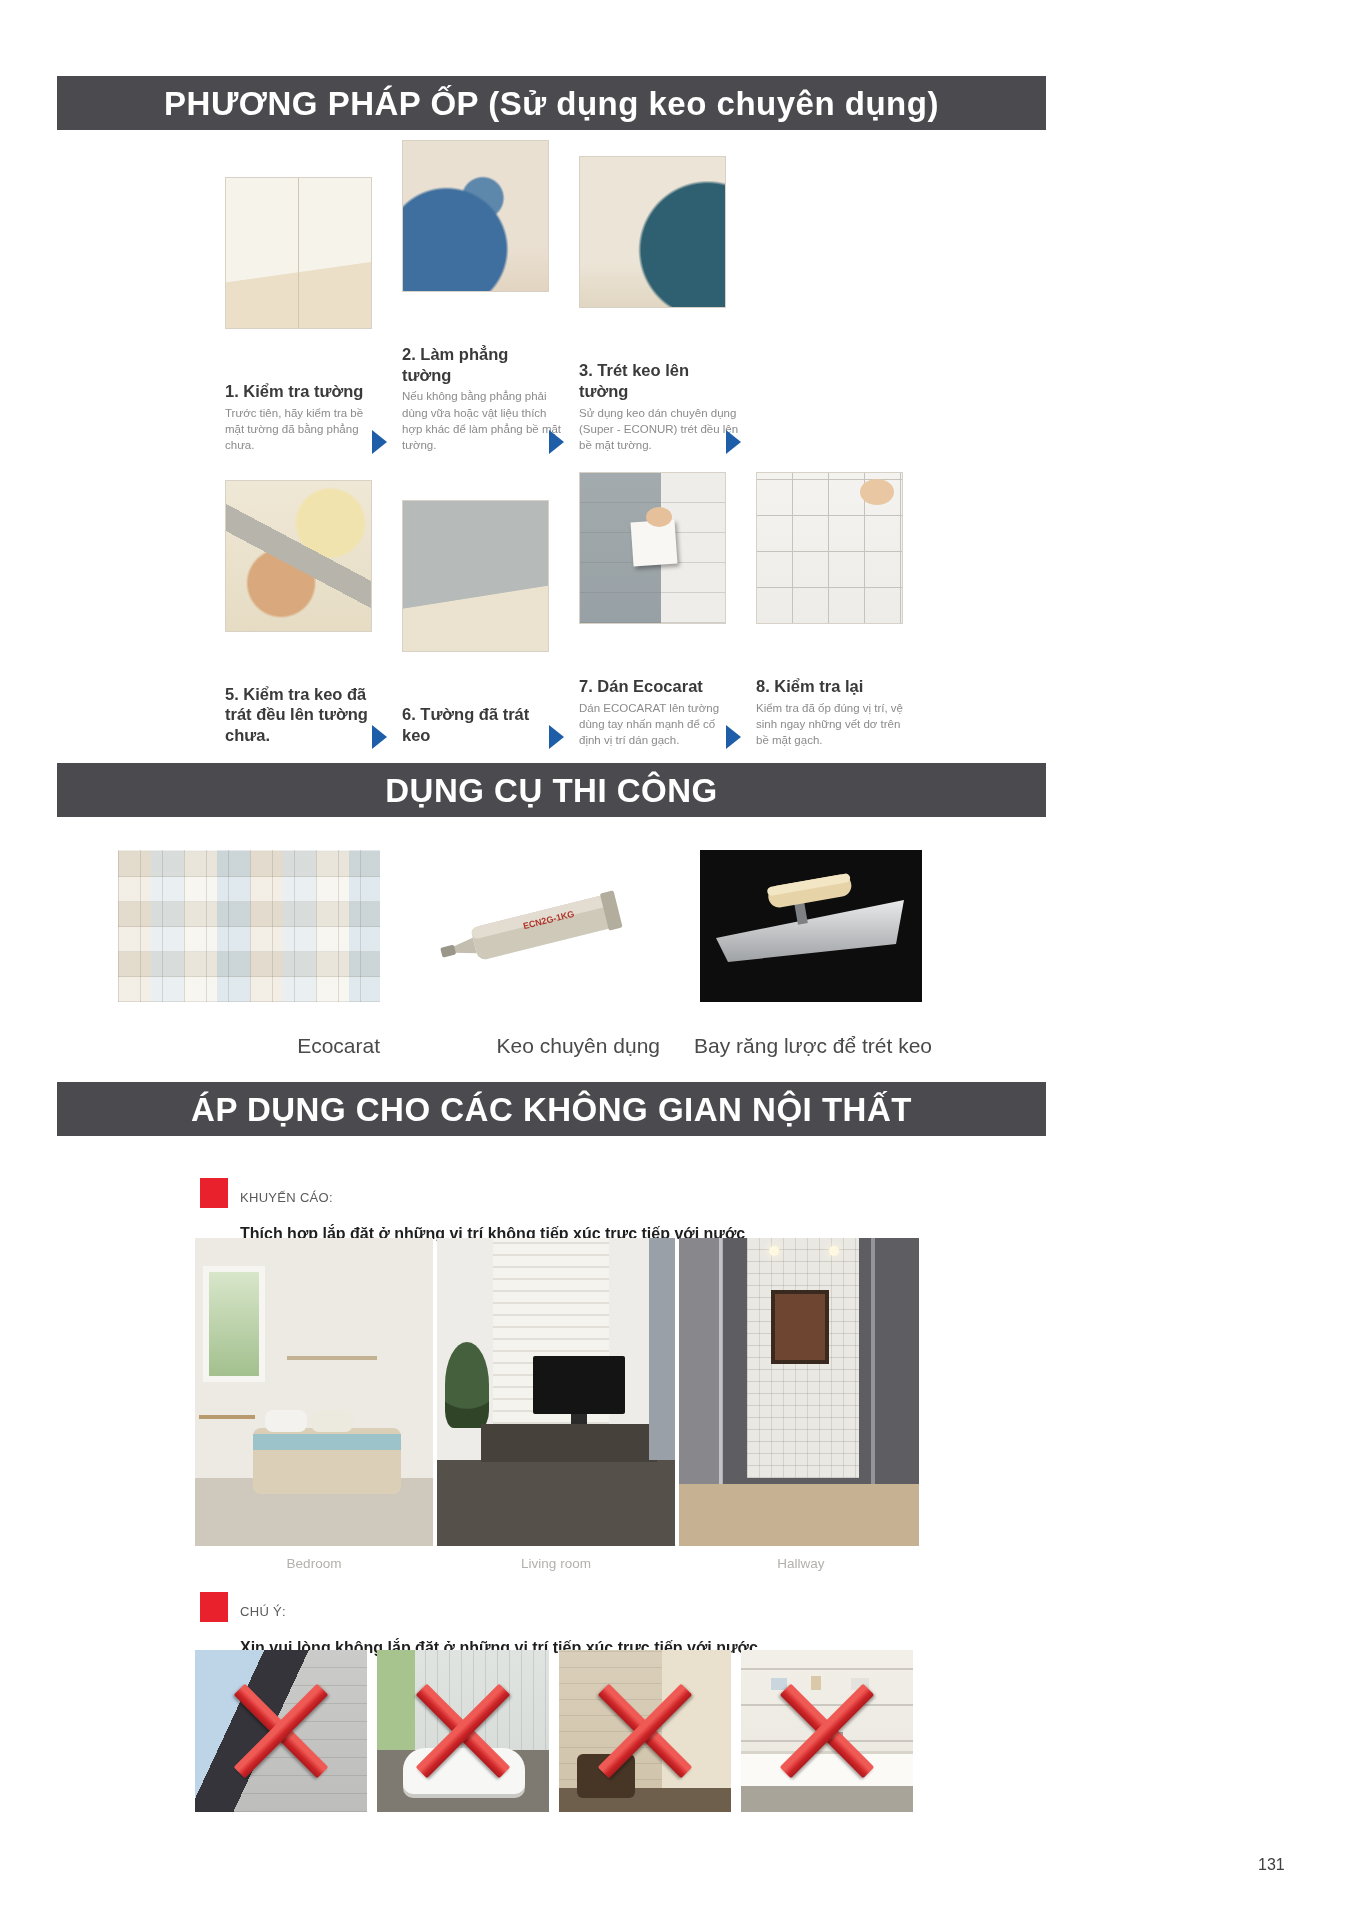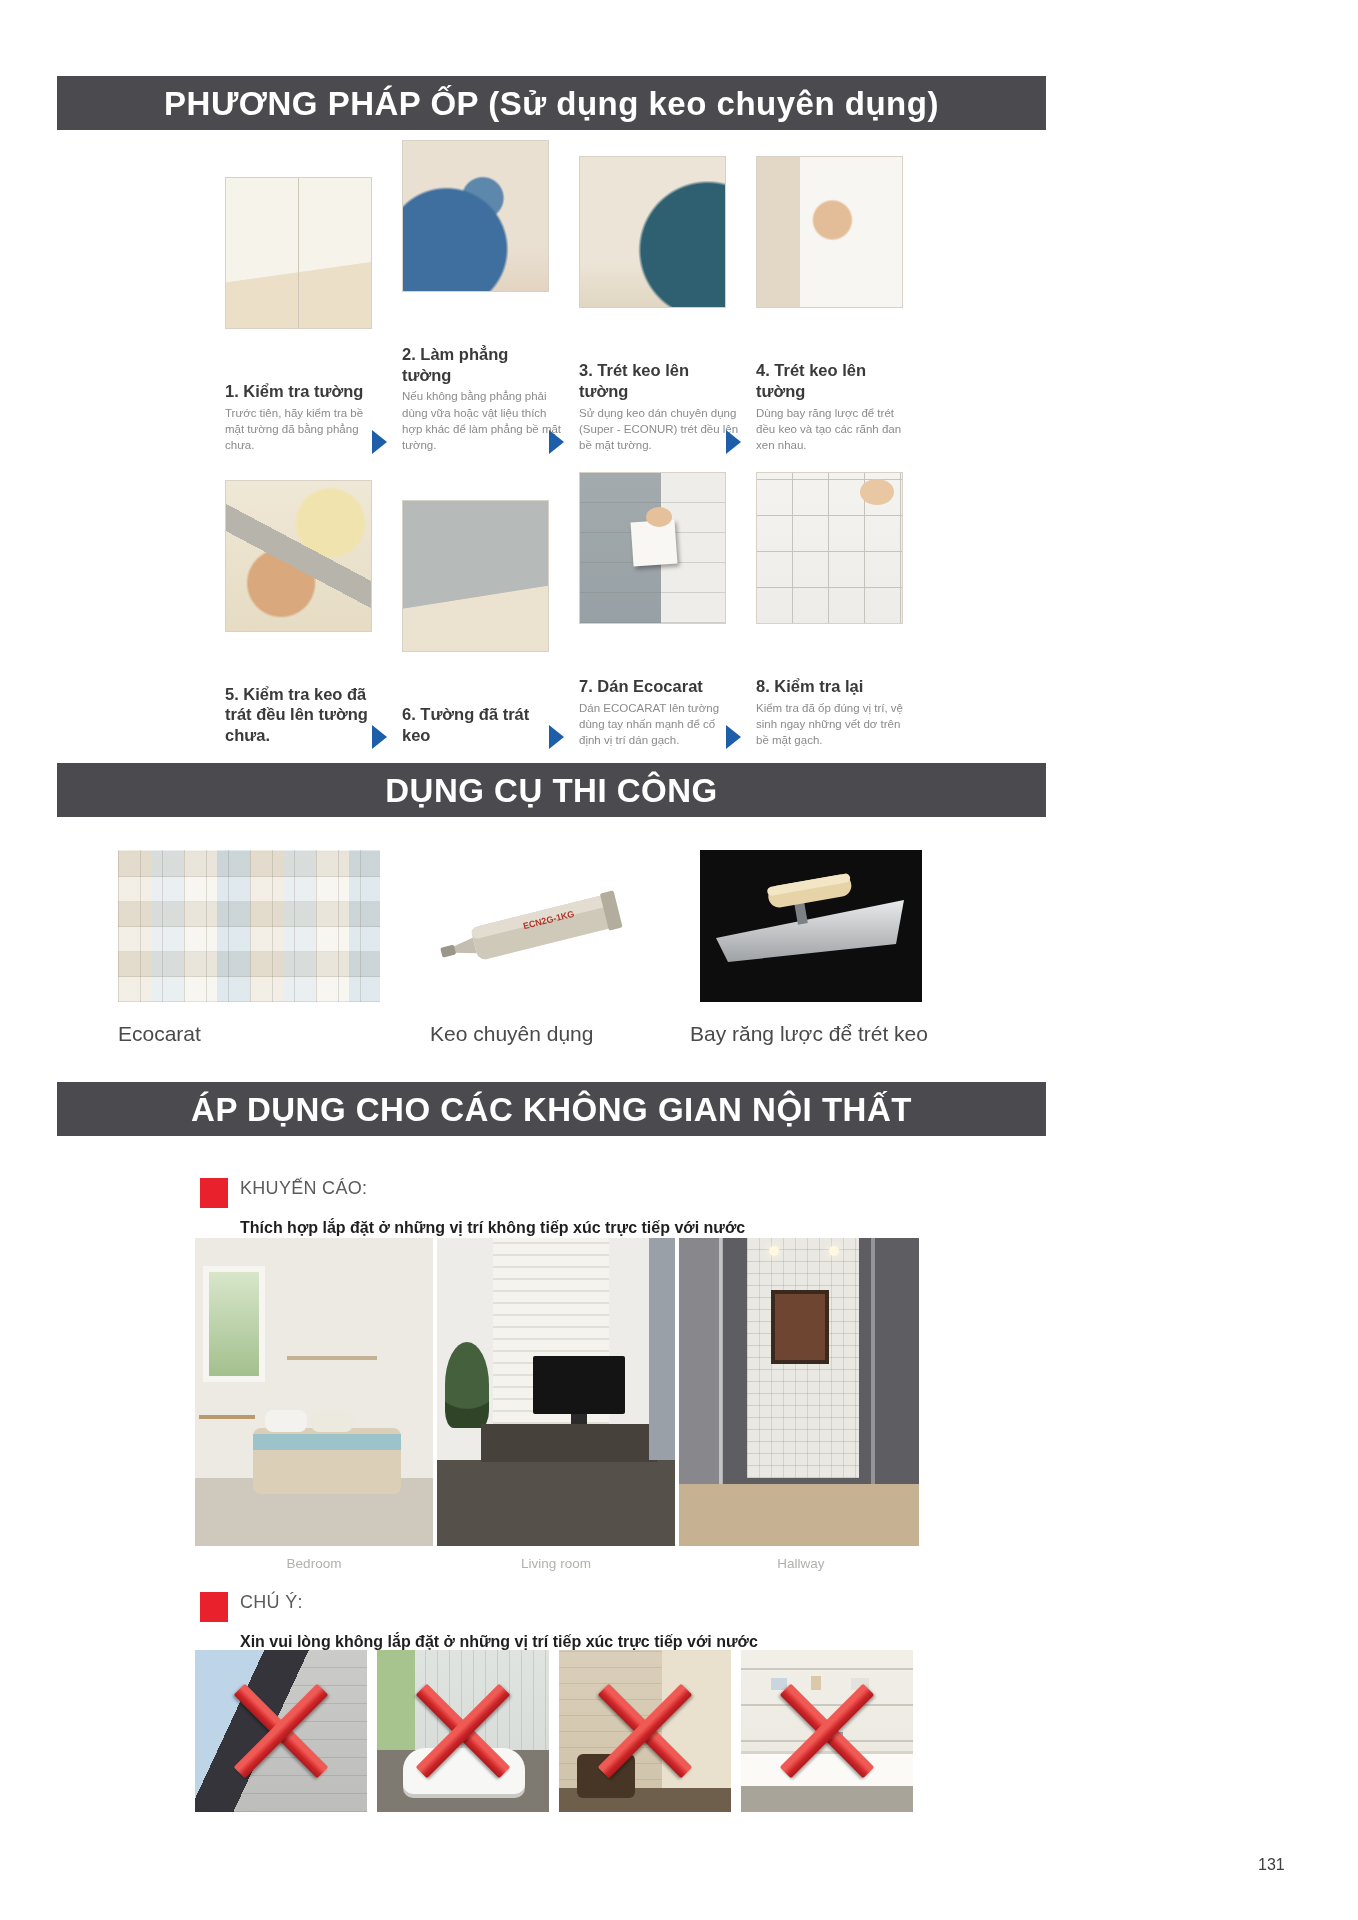--- a/index.html
+++ b/index.html
@@ -60,26 +60,26 @@
         background:#e8c7a2;}
 
   
   .tool-box{position:absolute;overflow:hidden;}
   .tile-ecocarat{background:
       repeating-linear-gradient(90deg, rgba(120,110,95,0.22) 0 1px, rgba(0,0,0,0) 1px 22px),
       repeating-linear-gradient(0deg, rgba(120,110,95,0.16) 0 1px, rgba(0,0,0,0) 1px 25px),
       repeating-linear-gradient(0deg, rgba(255,255,255,0.35) 0 25px, rgba(190,180,160,0.20) 25px 50px),
       repeating-linear-gradient(90deg, #ece5d8 0 33px, #dfe7ea 33px 66px, #f4f1e9 66px 99px, #cfdde4 99px 132px);}
   .trowel-box{background:#0d0d0d;}
-  .tool-label{position:absolute;font-size:21px;color:#4a4a4a;text-align:left;}
+  .tool-label{position:absolute;font-size:21px;color:#4a4a4a;text-align:right;margin-top:12px;}
 
   
   .note{position:absolute;display:flex;align-items:flex-start;}
   .note-square{width:28px;height:30px;background:#e8212d;margin-right:12px;flex:0 0 28px;}
-  .note-label{font-size:18px;color:#5a5a5a;letter-spacing:0.3px;}
+  .note-label{font-size:13px;color:#5a5a5a;letter-spacing:0.3px;margin-top:12px;}
   .note-text{font-size:16px;font-weight:bold;color:#1f1f1f;margin-top:20px;}
 
   .room-photo{position:absolute;top:1238px;width:238px;height:308px;overflow:hidden;}
   .room-label{position:absolute;top:1556px;width:238px;text-align:center;
               font-size:13.5px;color:#b3b1ac;}
 
   
   .room-bedroom{background:linear-gradient(180deg, #edeae4 0 78%, #cfc9bd 78%);}
   .room-bedroom .win{position:absolute;left:8px;top:28px;width:62px;height:116px;
         background:linear-gradient(180deg,#d8e6ca,#a3c08e);border:6px solid #f6f5f2;box-sizing:border-box;}
@@ -191,27 +191,20 @@
     </div>
     <div class="arrow"></div>
     <div class="step-col">
       <div class="step-photo ph3"></div>
       <div class="step-caption">
         <div class="step-title">3. Trét keo lên tường</div>
         <div class="step-desc">Sử dụng keo dán chuyên dụng (Super - ECONUR) trét đều lên bề mặt tường.</div>
       </div>
     </div>
     <div class="arrow"></div>
-    <div class="step-col">
-      <div class="step-photo ph4"></div>
-      <div class="step-caption">
-        <div class="step-title">4. Trét keo lên tường</div>
-        <div class="step-desc">Dùng bay răng lược để trét đều keo và tạo các rãnh đan xen nhau.</div>
-      </div>
-    </div>
   </div>
 
   <div class="steps-row" style="top:472px;">
     <div class="step-col">
       <div class="step-photo ph5"></div>
       <div class="step-caption">
         <div class="step-title">5. Kiểm tra keo đã trát đều lên tường chưa.</div>
         <div class="step-desc"></div>
       </div>
     </div>

